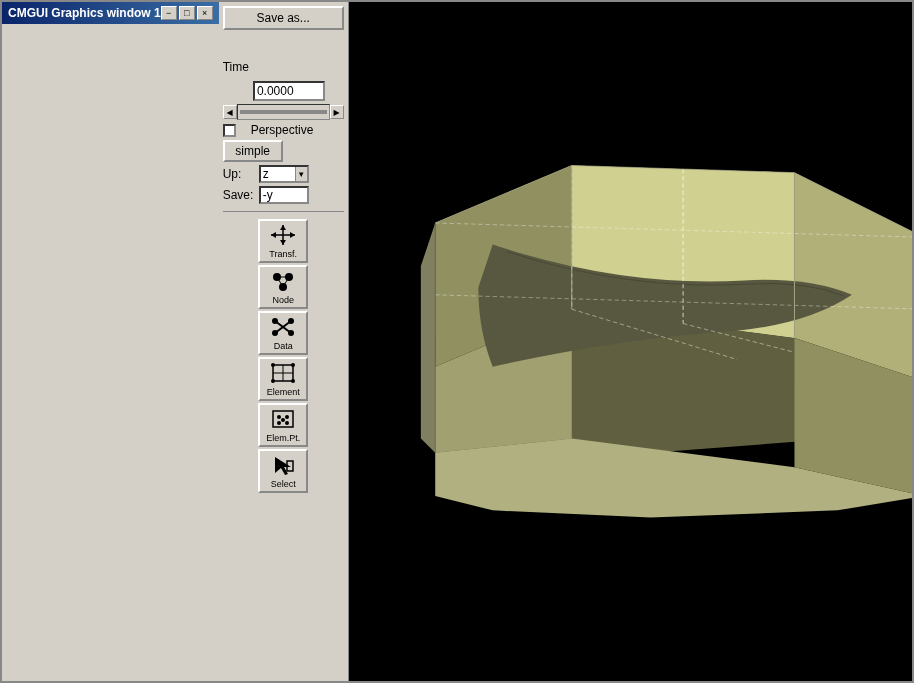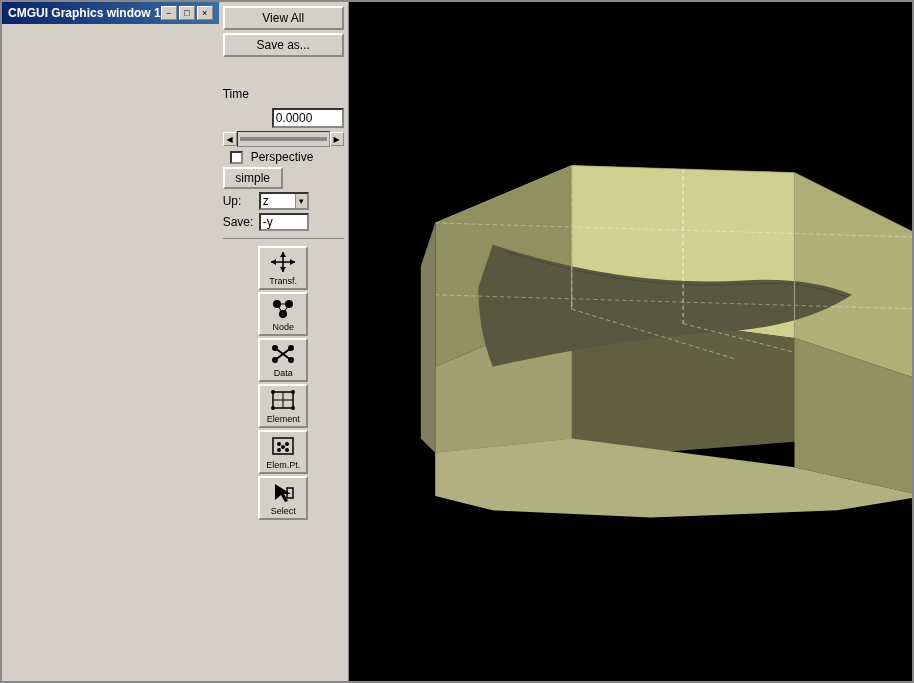--- a/index.html
+++ b/index.html
@@ -89,21 +89,20 @@
       cursor: pointer;
       font-size: 12px;
       text-align: center;
       font-family: Arial, sans-serif;
     }
 
     .time-row {
       display: flex;
       align-items: center;
       gap: 4px;
-      justify-content: space-between;
     }
 
     .time-label {
       font-size: 12px;
       white-space: nowrap;
     }
 
     .time-input {
       width: 72px;
       border: 2px inset #888;
@@ -145,22 +144,21 @@
       display: flex;
       align-items: center;
       justify-content: center;
       font-size: 8px;
       cursor: pointer;
     }
 
     .perspective-row {
       display: flex;
       align-items: flex-end;
-      gap: 8px;
-      margin-left: 7px;
+      gap: 15px;
     }
 
     .checkbox {
       width: 13px;
       height: 13px;
       border: 2px inset #888;
       background: white;
       display: flex;
       align-items: center;
       justify-content: center;
@@ -286,21 +284,20 @@
       <div class="title-bar-btn">−</div>
       <div class="title-bar-btn">□</div>
       <div class="title-bar-btn window-close-btn">×</div>
     </div>
   </div>
 
   <div class="content-area">
 
     <div class="sidebar">
 
-      <button class="sidebar-btn">View All</button>
 
       <button class="sidebar-btn">Save as...</button>
 
       <div class="time-row">
         <span class="time-label">Time</span>
         <input class="time-input" type="text" value="0.0000" style="">
       </div>
 
       <div class="slider-row">
         <div class="slider-arrow">◀</div>

